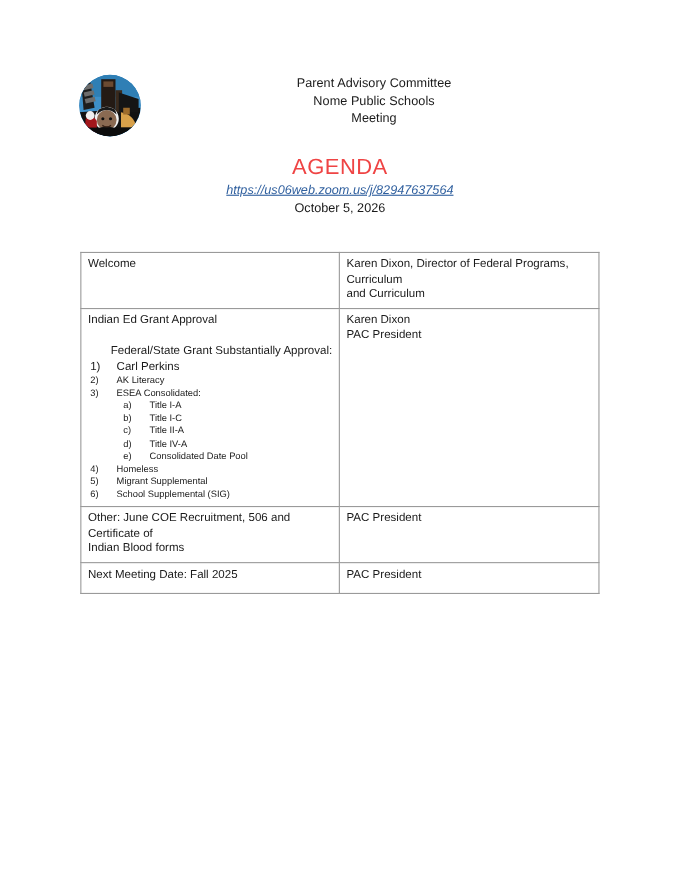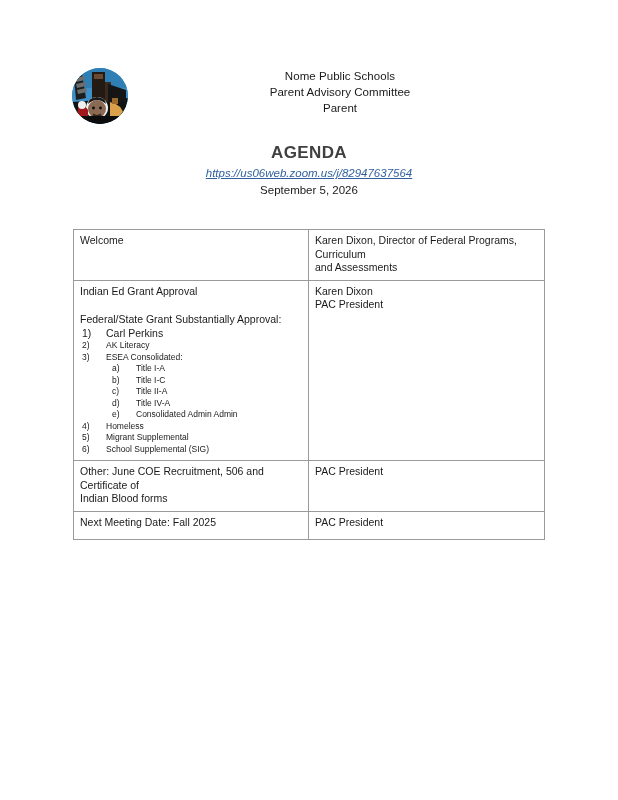--- a/index.html
+++ b/index.html
@@ -60,25 +60,25 @@
 
   
   .titleblock {
     position: absolute;
     left: 0;
     top: 142px;
     width: 618px;
     text-align: center;
   }
   .agenda-title {
-    font-size: 17px;
-    font-weight: bold;
+    font-size: 20px;
+    font-weight: normal;
     line-height: 21px;
     letter-spacing: 0.4px;
-    color: #404040;
+    color: #ef4444;
   }
   .venue {
     font-size: 11.5px;
     line-height: 17px;
     color: #1a1a1a;
   }
   .zoom-link {
     font-size: 11.5px;
     line-height: 17px;
     color: #2f5f9e;
@@ -121,20 +121,21 @@
   .cell-line { display: block; }
 
   
   .spacer-line { display: block; height: 13.5px; }
 
   .subhead {
     display: block;
     font-size: 10.5px;
     line-height: 14px;
     margin-bottom: 1px;
+    text-align: right;
   }
 
   ol.lvl1 {
     list-style: none;
     margin: 0;
     padding: 0;
   }
   ol.lvl1 > li {
     position: relative;
     padding-left: 26px;
@@ -213,48 +214,48 @@
           <path d="M6 40 Q11 34 16 42 L16 56 L4 56 Z" fill="#a2171c"></path>
           <circle cx="10" cy="37" r="4" fill="#f0f0f0"></circle>
           <path d="M38 34 Q50 36 52 48 L38 48 Z" fill="#d8a14a"></path>
           <path d="M40 30 L46 30 L46 36 L40 36 Z" fill="#9c6b2c"></path>
           <rect x="0" y="48" width="56" height="8" fill="#0c0c0c"></rect>
         </g>
       </svg>
     </div>
 
     <div class="header-titles">
+      <div class="line">Parent Advisory Committee</div>
       <div class="line">Nome Public Schools</div>
-      <div class="line">Parent Advisory Committee</div>
-      <div class="line">Parent</div>
+      <div class="line">Meeting</div>
     </div>
   </div>
 
   <div class="titleblock">
     <div class="agenda-title">AGENDA</div>
     <div>
       <span class="zoom-link">https://us06web.zoom.us/j/82947637564</span>
     </div>
-    <div class="meeting-date">September 5, 2026</div>
+    <div class="meeting-date">October 5, 2026</div>
   </div>
 
   <table class="agenda-table">
     <colgroup>
       <col class="col-left">
       <col class="col-right">
     </colgroup>
     <tbody>
 
       <tr class="r1">
         <td>
           <span class="cell-line">Welcome</span>
         </td>
         <td>
           <span class="cell-line">Karen Dixon, Director of Federal Programs, Curriculum</span>
-          <span class="cell-line">and Assessments</span>
+          <span class="cell-line">and Curriculum</span>
         </td>
       </tr>
 
       <tr class="r2">
         <td>
           <span class="cell-line">Indian Ed Grant Approval</span>
           <span class="spacer-line"></span>
           <span class="subhead">Federal/State Grant Substantially Approval:</span>
 
           <ol class="lvl1">
@@ -281,21 +282,21 @@
                 <li>
                   <span class="marker">c)</span>
                   <span>Title II-A</span>
                 </li>
                 <li>
                   <span class="marker">d)</span>
                   <span>Title IV-A</span>
                 </li>
                 <li>
                   <span class="marker">e)</span>
-                  <span>Consolidated Admin Admin</span>
+                  <span>Consolidated Date Pool</span>
                 </li>
               </ol>
             </li>
             <li>
               <span class="marker">4)</span>
               <span>Homeless</span>
             </li>
             <li>
               <span class="marker">5)</span>
               <span>Migrant Supplemental</span>

